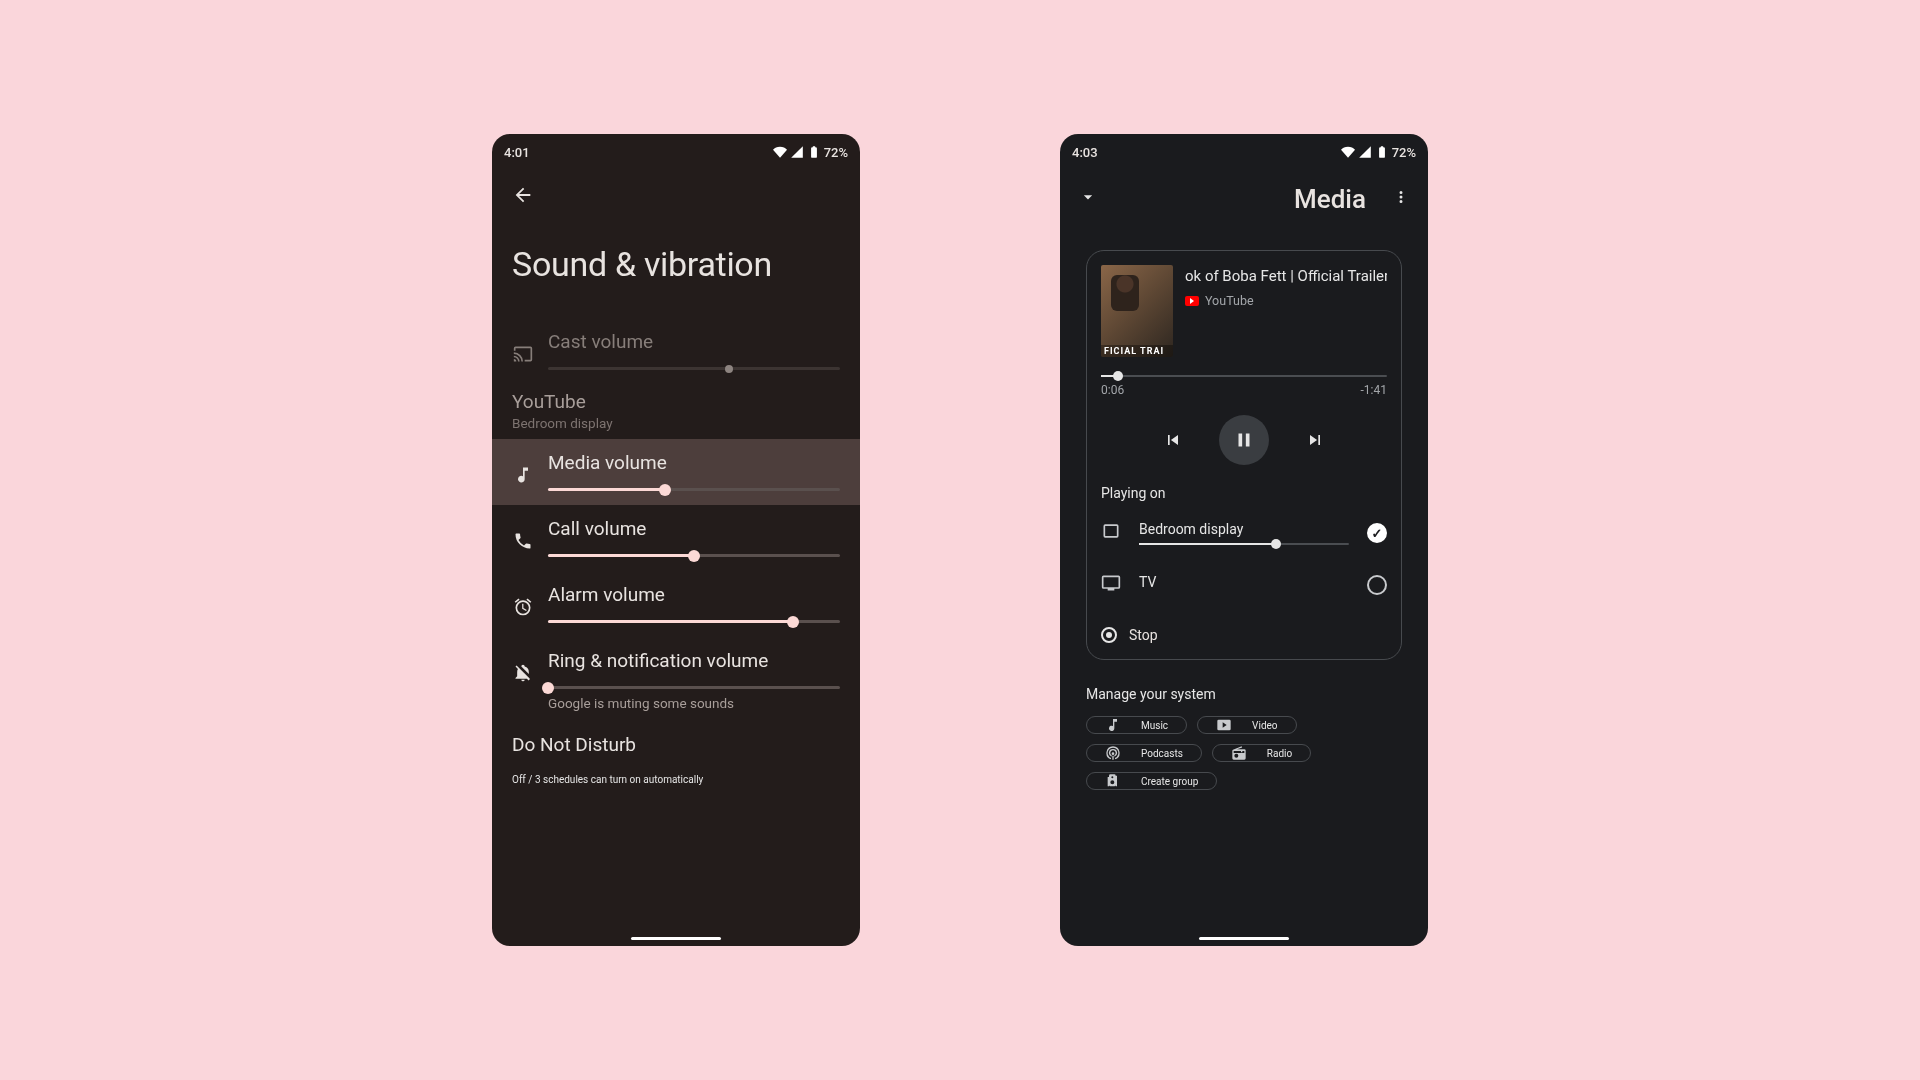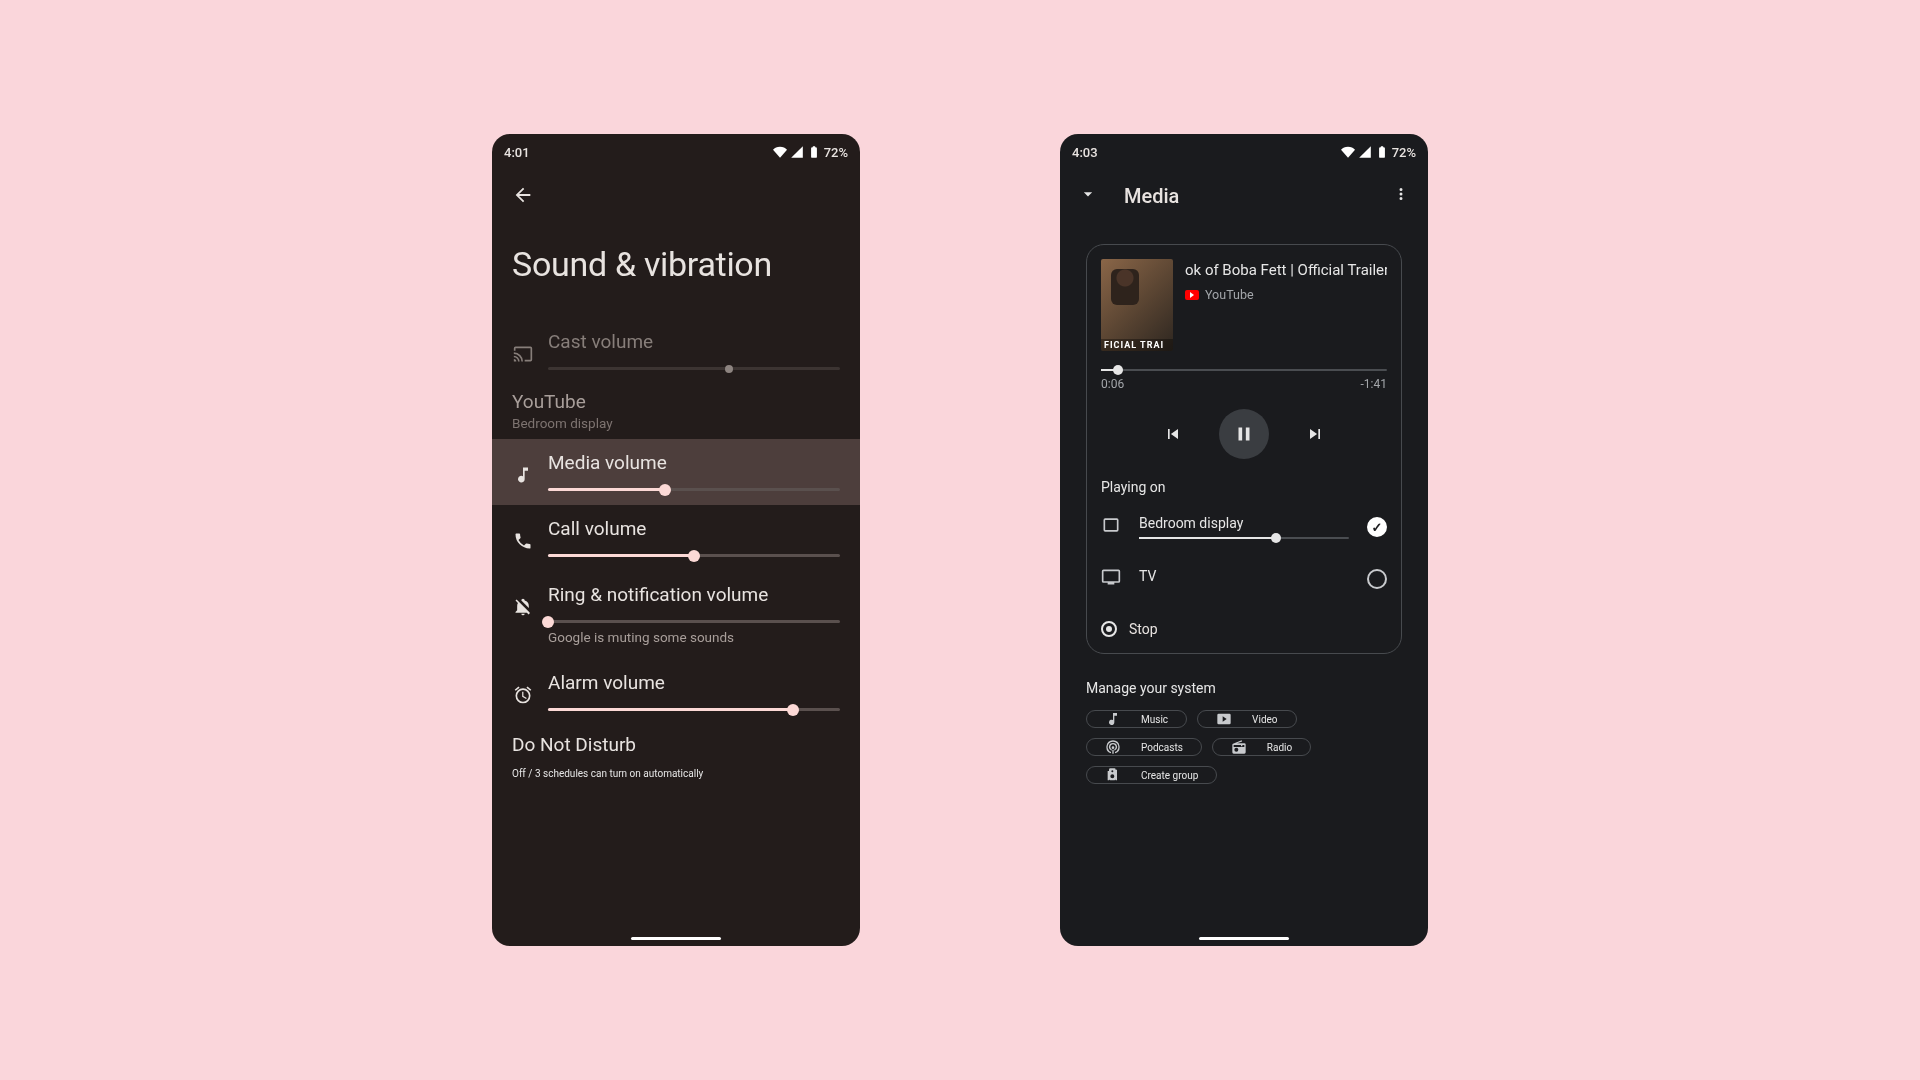--- a/index.html
+++ b/index.html
@@ -93,32 +93,32 @@
     width: 12px; height: 12px;
     border-radius: 50%;
     background: #fcd9d6;
     top: 50%;
     transform: translate(-50%, -50%);
   }
   .slider.dim .slider-track { background: #3c3432; }
   .slider.dim .slider-thumb { background: #8d8480; width: 8px; height: 8px; }
 
   .dnd-block { padding: 8px 20px 28px; }
-  .dnd-title { font-size: 19px; margin-bottom: 12px; }
+  .dnd-title { font-size: 19px; margin-bottom: 18px; }
   .dnd-sub { font-size: 10px; color: #e5e5e5; }
 
   
   .pb-header {
     display: flex;
     align-items: center;
     padding: 14px 18px 8px;
     gap: 26px;
   }
   .pb-header .chev svg { width: 20px; height: 20px; fill: #e6e6e6; }
-  .pb-title { font-size: 20px; font-weight: 500; flex: 1; }
+  .pb-title { font-size: 26px; font-weight: 500; flex: 1; text-align: right; }
   .pb-more svg { width: 18px; height: 18px; fill: #e6e6e6; }
 
   .card {
     margin: 28px 26px 0;
     border: 1px solid #474a4e;
     border-radius: 18px;
     padding: 14px 14px 16px;
   }
   .now-playing { display: flex; gap: 12px; align-items: flex-start; }
   .thumb {
@@ -279,47 +279,47 @@
         <div class="slider-track"></div>
         <div class="slider-fill" style="width: 50%;"></div>
         <div class="slider-thumb" style="left: 50%;"></div>
       </div>
     </div>
   </div>
 
   <div class="pa-row">
     <div class="pa-icon">
       <svg viewBox="0 0 24 24">
+          <path d="M22 5.7l-4.6-3.9-1.3 1.5L20.7 7zM7.9 3.3L6.6 1.8 2 5.7 3.3 7zM12 4a9 9 0 1 0 9 9 9 9 0 0 0-9-9zm0 16a7 7 0 1 1 7-7 7 7 0 0 1-7 7zm.5-12H11v6l4.7 2.9.8-1.2-4-2.4z"></path>
+        </svg>
+    </div>
+    <div class="pa-body">
+      <div class="pa-label">Alarm volume</div>
+      <div class="slider">
+        <div class="slider-track"></div>
+        <div class="slider-fill" style="width: 84%;"></div>
+        <div class="slider-thumb" style="left: 84%;"></div>
+      </div>
+    </div>
+  </div>
+
+  <div class="pa-row">
+    <div class="pa-icon">
+      <svg viewBox="0 0 24 24">
           <path d="M20 18.7L4.3 3 3 4.3l2.9 2.9A7 7 0 0 0 5 11v5l-2 2v1h13.7l2 2 1.3-1.3zM12 22a2 2 0 0 0 2-2h-4a2 2 0 0 0 2 2zM19 15v-4a7 7 0 0 0-5-6.7V4a2 2 0 1 0-4 0v.3l9 9z"></path>
         </svg>
     </div>
     <div class="pa-body">
       <div class="pa-label">Ring &amp; notification volume</div>
       <div class="slider">
         <div class="slider-track"></div>
         <div class="slider-fill" style="width: 0%;"></div>
         <div class="slider-thumb" style="left: 0%;"></div>
       </div>
       <div class="pa-sublabel">Google is muting some sounds</div>
-    </div>
-  </div>
-
-  <div class="pa-row">
-    <div class="pa-icon">
-      <svg viewBox="0 0 24 24">
-          <path d="M22 5.7l-4.6-3.9-1.3 1.5L20.7 7zM7.9 3.3L6.6 1.8 2 5.7 3.3 7zM12 4a9 9 0 1 0 9 9 9 9 0 0 0-9-9zm0 16a7 7 0 1 1 7-7 7 7 0 0 1-7 7zm.5-12H11v6l4.7 2.9.8-1.2-4-2.4z"></path>
-        </svg>
-    </div>
-    <div class="pa-body">
-      <div class="pa-label">Alarm volume</div>
-      <div class="slider">
-        <div class="slider-track"></div>
-        <div class="slider-fill" style="width: 84%;"></div>
-        <div class="slider-thumb" style="left: 84%;"></div>
-      </div>
     </div>
   </div>
 
   <div class="dnd-block">
     <div class="dnd-title">Do Not Disturb</div>
     <div class="dnd-sub">Off / 3 schedules can turn on automatically</div>
   </div>
 
   <div class="nav-indicator"></div>
 </div>

